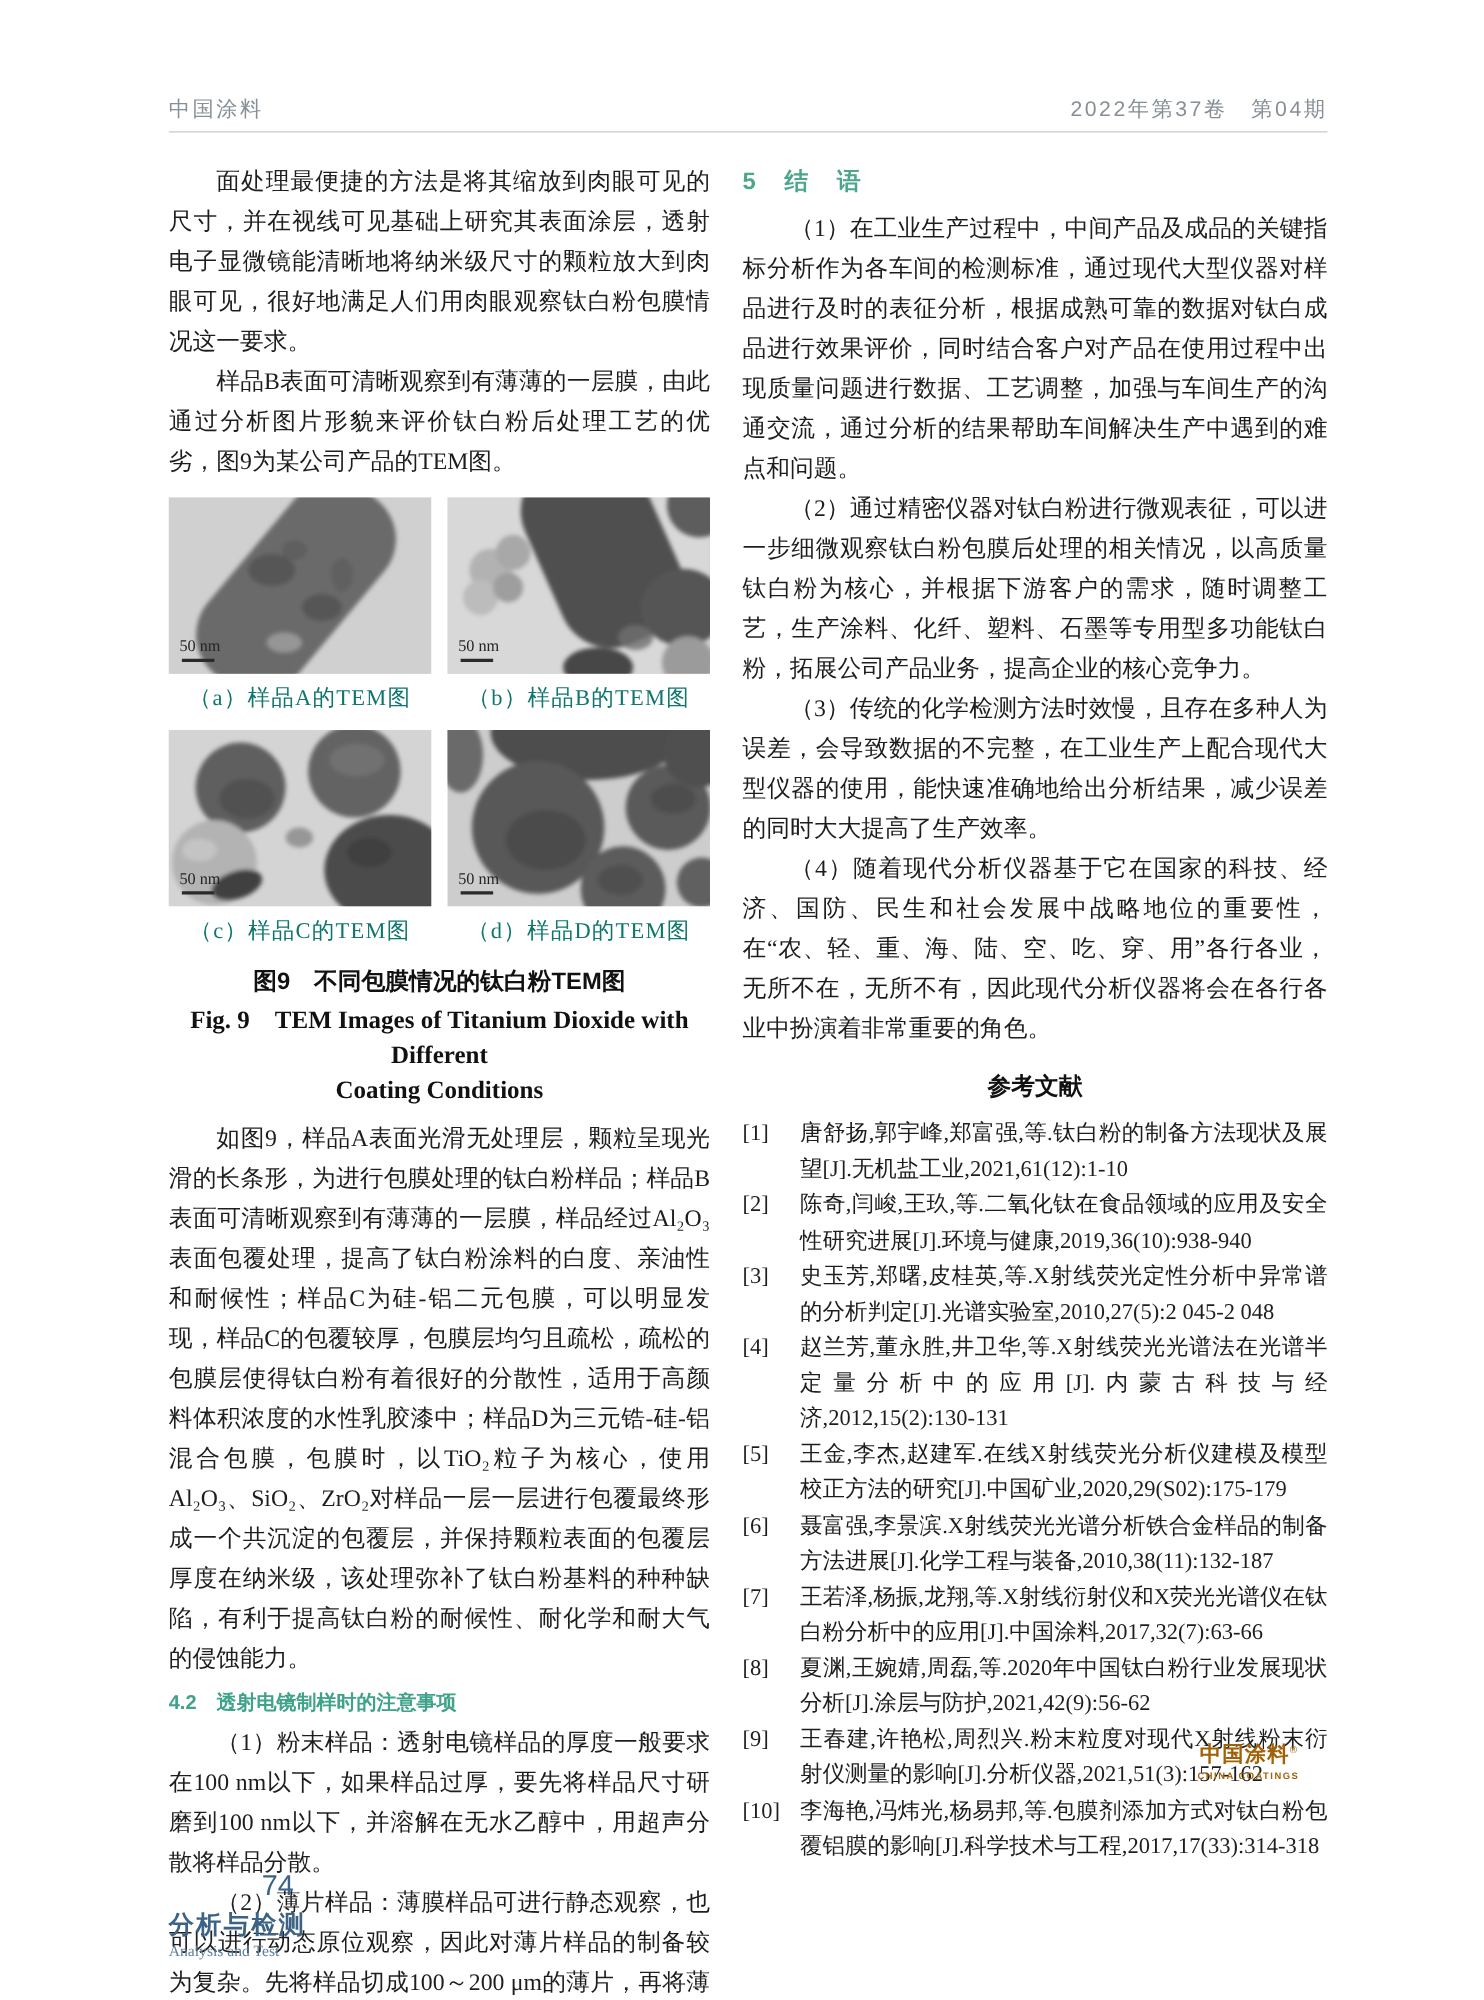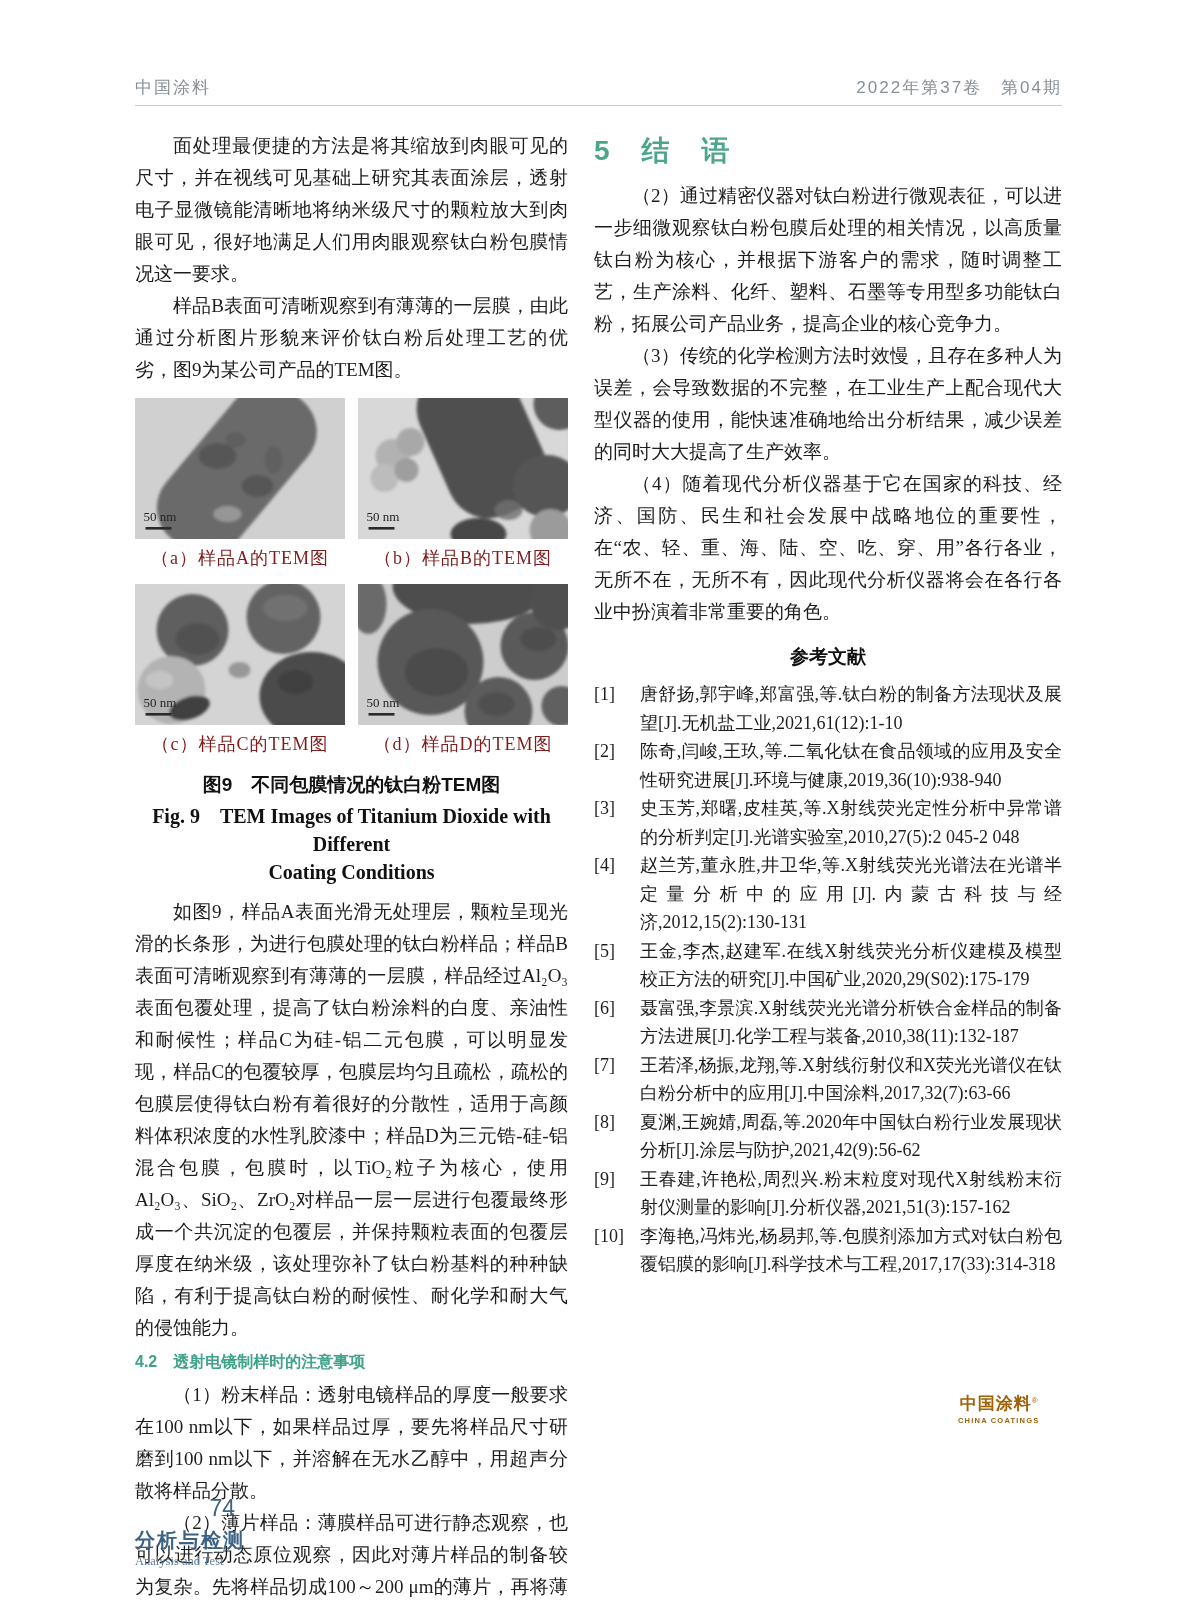--- a/index.html
+++ b/index.html
@@ -30,34 +30,34 @@
     text-justify:inter-ideograph;
   }
   
   .figure { margin:12px 0 10px; }
   .panel-grid {
     display:grid; grid-template-columns:1fr 1fr; column-gap:13px; row-gap:14px;
   }
   .panel { text-align:center; }
   .panel svg { display:block; width:100%; height:141px; background:#d2d2d2; }
   .panel-cap {
-    margin-top:7px; font-size:18px; color:#7f1d1d; letter-spacing:1px;
+    margin-top:7px; font-size:18px; color:#0f766e; letter-spacing:1px;
   }
   .figcap-zh {
     margin-top:16px; text-align:center; font-weight:bold; font-size:19px;
     font-family:"Liberation Sans","DejaVu Sans",sans-serif; color:#111;
   }
   .figcap-en {
     text-align:center; font-weight:bold; font-size:20px; line-height:28px; color:#111;
   }
   .figcap-en.first { margin-top:4px; }
   
   .h-main {
     font-family:"Liberation Sans","DejaVu Sans",sans-serif;
-    color:#4ca68b; font-size:28px; font-weight:bold; letter-spacing:2px;
+    color:#4ca68b; font-size:19px; font-weight:bold; letter-spacing:2px;
     margin:2px 0 10px;
   }
   .h-sub {
     font-family:"Liberation Sans","DejaVu Sans",sans-serif;
     color:#3fa28a; font-size:16px; font-weight:bold;
     margin:8px 0 6px;
   }
   
   .ref-head {
     text-align:center; font-weight:bold; font-size:19px; margin:16px 0 10px; color:#111;
@@ -224,20 +224,21 @@
 
       <p class="body">（1）粉末样品：透射电镜样品的厚度一般要求在100 nm以下，如果样品过厚，要先将样品尺寸研磨到100 nm以下，并溶解在无水乙醇中，用超声分散将样品分散。</p>
       <p class="body">（2）薄片样品：薄膜样品可进行静态观察，也可以进行动态原位观察，因此对薄片样品的制备较为复杂。先将样品切成100～200 μm的薄片，再将薄片切割成直径为3 mm的圆片并使用凹坑减薄仪将薄圆片研磨至10 μm厚，即制得样品。</p>
 
     </div>
 
     <div class="col-right">
 
       <h2 class="h-main">5　结　语</h2>
 
+      <p class="body">（1）在工业生产过程中，中间产品及成品的关键指标分析作为各车间的检测标准，通过现代大型仪器对样品进行及时的表征分析，根据成熟可靠的数据对钛白成品进行效果评价，同时结合客户对产品在使用过程中出现质量问题进行数据、工艺调整，加强与车间生产的沟通交流，通过分析的结果帮助车间解决生产中遇到的难点和问题。</p>
       <p class="body">（2）通过精密仪器对钛白粉进行微观表征，可以进一步细微观察钛白粉包膜后处理的相关情况，以高质量钛白粉为核心，并根据下游客户的需求，随时调整工艺，生产涂料、化纤、塑料、石墨等专用型多功能钛白粉，拓展公司产品业务，提高企业的核心竞争力。</p>
       <p class="body">（3）传统的化学检测方法时效慢，且存在多种人为误差，会导致数据的不完整，在工业生产上配合现代大型仪器的使用，能快速准确地给出分析结果，减少误差的同时大大提高了生产效率。</p>
       <p class="body">（4）随着现代分析仪器基于它在国家的科技、经济、国防、民生和社会发展中战略地位的重要性，在“农、轻、重、海、陆、空、吃、穿、用”各行各业，无所不在，无所不有，因此现代分析仪器将会在各行各业中扮演着非常重要的角色。</p>
 
       <div class="ref-head">参考文献</div>
 
       <div class="ref">
         <span class="ref-num">[1]</span>
         <span class="ref-text">唐舒扬,郭宇峰,郑富强,等.钛白粉的制备方法现状及展望[J].无机盐工业,2021,61(12):1-10</span>
       </div>

